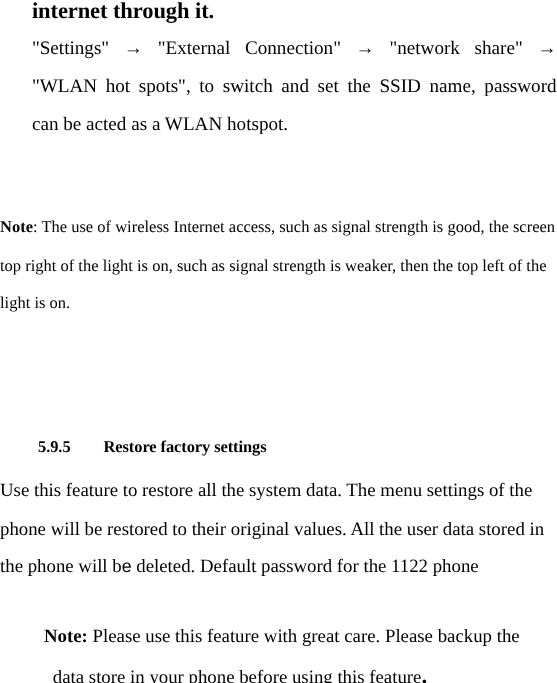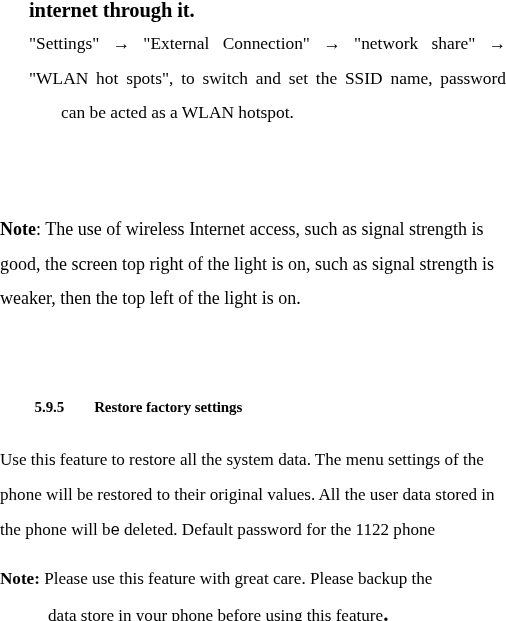--- a/index.html
+++ b/index.html
@@ -53,30 +53,29 @@
     display: block;
     text-align: justify;
     text-align-last: justify;
     white-space: nowrap;
   }
   .jline-end {
     display: block;
     text-align: right;
     text-align-last: left;
     white-space: nowrap;
-    margin-left: 32px;
   }
 
   
   .note-para {
     position: absolute;
     left: 0px;
-    top: 212px;
+    top: 190px;
     width: 506px;
-    font-size: 18px;
+    font-size: 15px;
     line-height: 34.6px;
   }
   .note-para b {
     font-weight: bold;
   }
 
   
   .sec-heading {
     position: absolute;
     left: 20px;
@@ -93,21 +92,21 @@
   }
   .sec-gap {
     display: inline-block;
     width: 30px;
   }
 
   
   .body-para {
     position: absolute;
     left: 0px;
-    top: 443px;
+    top: 429px;
     width: 506px;
     font-size: 17.1px;
     line-height: 34.6px;
   }
   
   .sans-glyph {
     font-family: "Liberation Sans", "DejaVu Sans", sans-serif;
     font-size: 16.2px;
   }
 
@@ -116,20 +115,21 @@
     position: absolute;
     left: 0px;
     top: 562px;
     width: 506px;
     font-size: 17.1px;
     line-height: 34.6px;
   }
   .note-block .nb-line1 {
     display: block;
     white-space: nowrap;
+    margin-left: 40px;
   }
   .note-block .nb-line2 {
     display: block;
     padding-left: 48px;
     white-space: nowrap;
   }
   .note-block b {
     font-weight: bold;
   }
   .big-period {

